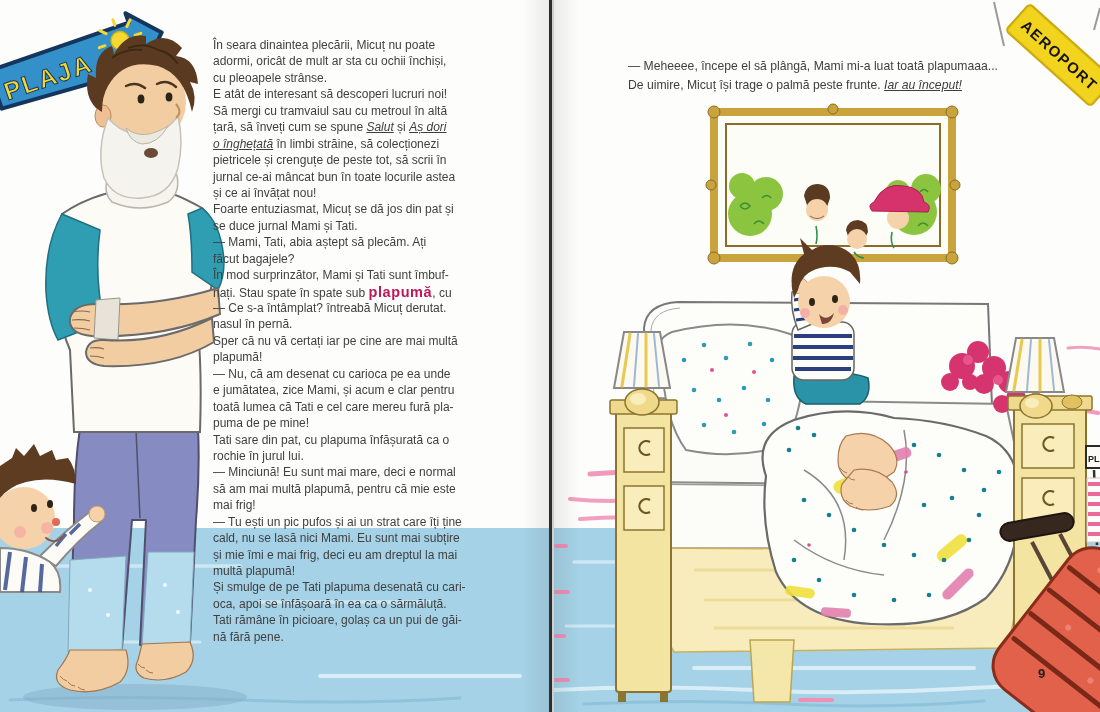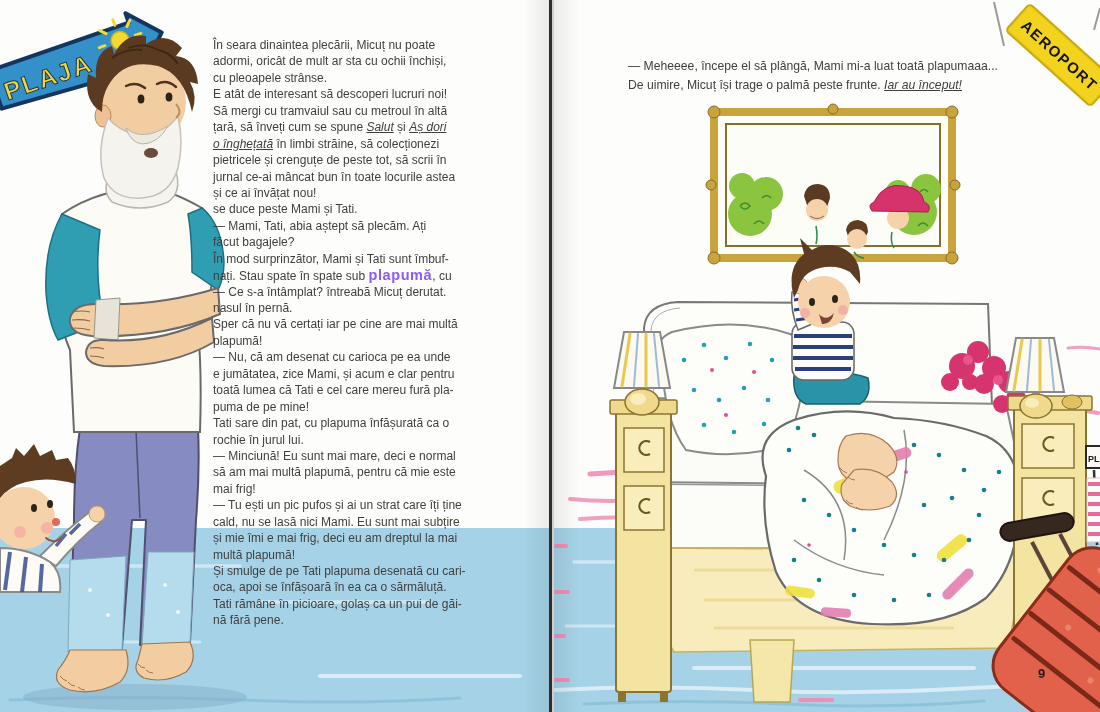--- a/index.html
+++ b/index.html
@@ -15,21 +15,21 @@
   .shade-r{left:0;background:linear-gradient(270deg,rgba(0,0,0,0) ,rgba(0,0,0,.07));}
   .floor{position:absolute;left:0;right:0;top:528px;bottom:0;background:#a5d2e6;}
   svg.scene{position:absolute;left:0;top:0;}
   .textblock{position:absolute;color:#3f3f3f;}
   .textblock .tline{white-space:nowrap;}
   .tb-left{left:213px;top:37px;width:300px;font-size:12px;}
   .tb-left .tline{height:16.45px;line-height:16.45px;}
   .tb-right{left:74px;top:57px;width:470px;font-size:12.2px;}
   .tb-right .tline{height:19px;line-height:19px;}
   .i{font-style:italic;text-decoration:underline;}
-  .hl{color:#8b5cf6;font-weight:bold;font-size:14.5px;letter-spacing:.6px;}
+  .hl{color:#be185d;font-weight:bold;font-size:14.5px;letter-spacing:.6px;}
   .aeroport{position:absolute;left:448px;top:36px;width:112px;height:34px;
             background:#f2d41f;border:2px solid #caa80e;border-radius:5px;
             transform:rotate(42deg);display:flex;align-items:center;justify-content:center;
             font-weight:bold;font-size:15px;letter-spacing:1.5px;color:#171412;
             box-shadow:0 0 0 1px #e6c81a inset;}
   .pagenum{position:absolute;left:484px;top:666px;font-size:13px;font-weight:bold;color:#1d1d1d;}
 </style>
 </head>
 <body>
 
@@ -152,21 +152,22 @@
         <div class="tline"><span>În seara dinaintea plecării, Micuț nu poate</span></div>
         <div class="tline"><span>adormi, oricât de mult ar sta cu ochii închiși,</span></div>
         <div class="tline"><span>cu pleoapele strânse.</span></div>
         <div class="tline"><span>E atât de interesant să descoperi lucruri noi!</span></div>
         <div class="tline"><span>Să mergi cu tramvaiul sau cu metroul în altă</span></div>
         <div class="tline"><span>țară, să înveți cum se spune </span><span class="i">Salut</span><span> și </span><span class="i">Aș dori</span></div>
         <div class="tline"><span class="i">o înghețată</span><span> în limbi străine, să colecționezi</span></div>
         <div class="tline"><span>pietricele și crenguțe de peste tot, să scrii în</span></div>
         <div class="tline"><span>jurnal ce-ai mâncat bun în toate locurile astea</span></div>
         <div class="tline"><span>și ce ai învățat nou!</span></div>
-        <div class="tline"><span>se duce peste Mami și Tati.</span></div>
+        <div class="tline"><span>Foarte entuziasmat, Micuț se dă jos din pat și</span></div>
+        <div class="tline"><span>se duce jurnal Mami și Tati.</span></div>
         <div class="tline"><span>— Mami, Tati, abia aștept să plecăm. Ați</span></div>
         <div class="tline"><span>făcut bagajele?</span></div>
         <div class="tline"><span>În mod surprinzător, Mami și Tati sunt îmbuf-</span></div>
         <div class="tline"><span>nați. Stau spate în spate sub </span><span class="hl">plapumă</span><span>, cu</span></div>
         <div class="tline"><span>— Ce s-a întâmplat? întreabă Micuț derutat.</span></div>
         <div class="tline"><span>nasul în pernă.</span></div>
         <div class="tline"><span>Sper că nu vă certați iar pe cine are mai multă</span></div>
         <div class="tline"><span>plapumă!</span></div>
         <div class="tline"><span>— Nu, că am desenat cu carioca pe ea unde</span></div>
         <div class="tline"><span>e jumătatea, zice Mami, și acum e clar pentru</span></div>

